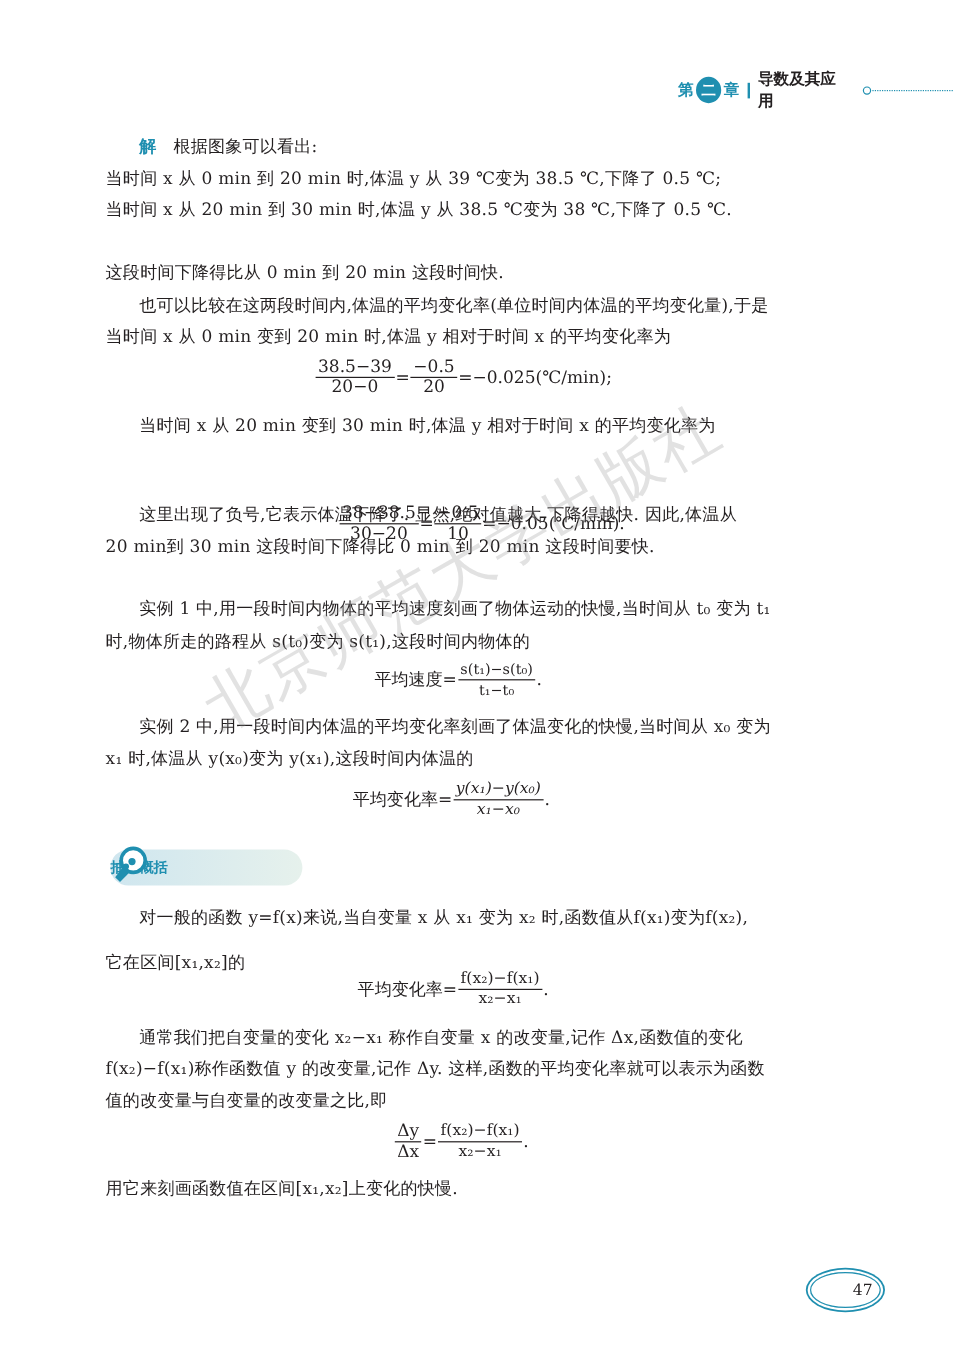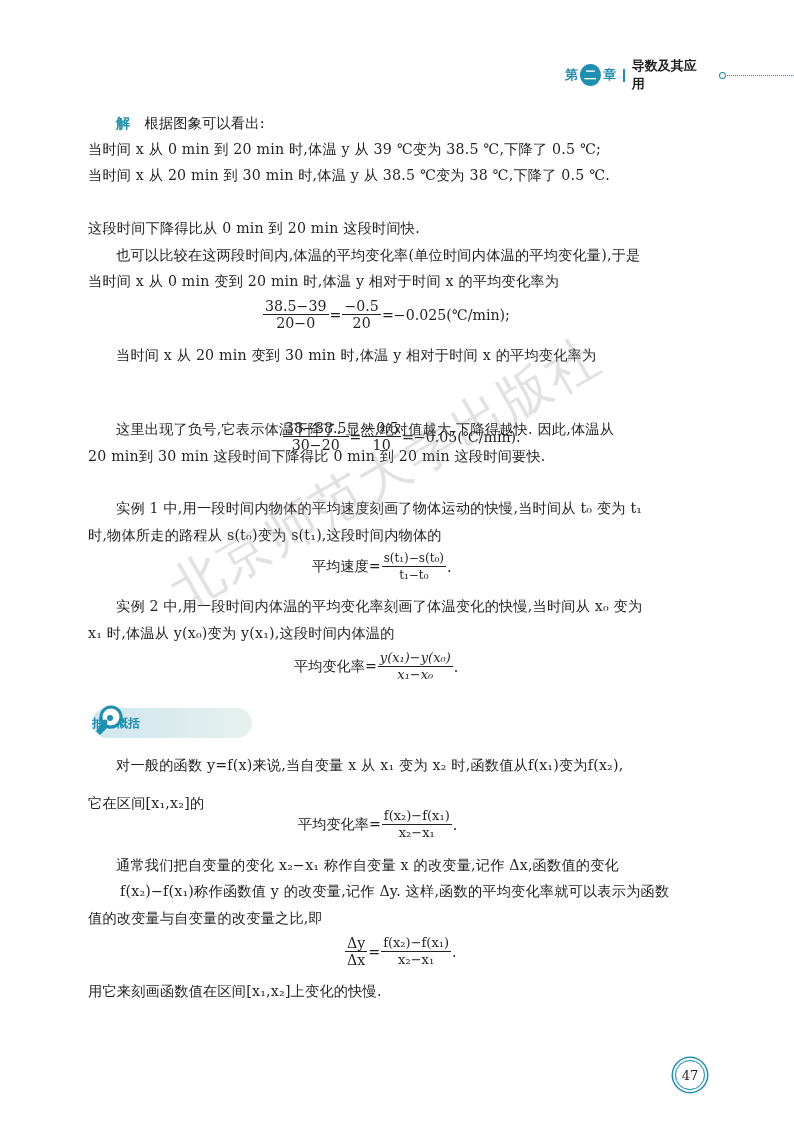--- a/index.html
+++ b/index.html
@@ -32,21 +32,21 @@
   .tag .bulb { position: absolute; left: -4px; top: -6px; width: 40px; height: 40px; }
   .tag .lbl { color: #1f8fb0; font-weight: bold; font-size: 12px;
               font-family: "DejaVu Sans", "Liberation Sans", sans-serif; }
 
   .watermark { position: absolute; left: 175px; top: 560px; font-size: 52px; color: rgba(150,150,150,0.28);
                transform: rotate(-30deg); transform-origin: left center; white-space: nowrap;
                font-family: "DejaVu Sans", "Liberation Sans", sans-serif; pointer-events: none; letter-spacing: 2px; }
 
   .pgnum { position: absolute; left: 675px; top: 1060px; width: 28px; height: 28px; border-radius: 50%;
            border: 1.5px solid #1f8fb0; box-shadow: 0 0 0 2px #fff, 0 0 0 3.5px #1f8fb0;
-           display: flex; align-items: center; justify-content: center; font-size: 13px; color: #231f20; }
+           display: flex; align-items: center; justify-content: center; font-size: 13px; color: #231f20; padding-left: 29px; }
 </style>
 </head>
 <body>
 
 <div class="page">
 
   <div class="hdr">
     <span class="ch">第</span>
     <span class="num">二</span>
     <span class="ch">章</span>
@@ -136,24 +136,24 @@
   <div class="formula" style="left:298px;top:808px;">
     <span>平均变化率=</span>
     <span class="frac" style="font-size:13px;">
         <span class="n">f(x₂)−f(x₁)</span>
         <span class="d">x₂−x₁</span>
       </span>
     <span>.</span>
   </div>
 
   <div class="line" style="left:116px;top:856px;">通常我们把自变量的变化 x₂−x₁ 称作自变量 x 的改变量,记作 Δx,函数值的变化</div>
-  <div class="line" style="left:88px;top:882px;margin-left:32px;">f(x₂)−f(x₁)称作函数值 y 的改变量,记作 Δy. 这样,函数的平均变化率就可以表示为函数</div>
+  <div class="line" style="left:88px;top:882px;">f(x₂)−f(x₁)称作函数值 y 的改变量,记作 Δy. 这样,函数的平均变化率就可以表示为函数</div>
   <div class="line" style="left:88px;top:909px;">值的改变量与自变量的改变量之比,即</div>
 
-  <div class="formula" style="left:328px;top:935px;margin-left:16px;">
+  <div class="formula" style="left:328px;top:935px;">
     <span class="frac">
         <span class="n">Δy</span>
         <span class="d">Δx</span>
       </span>
     <span>=</span>
     <span class="frac" style="font-size:13px;">
         <span class="n">f(x₂)−f(x₁)</span>
         <span class="d">x₂−x₁</span>
       </span>
     <span>.</span>

